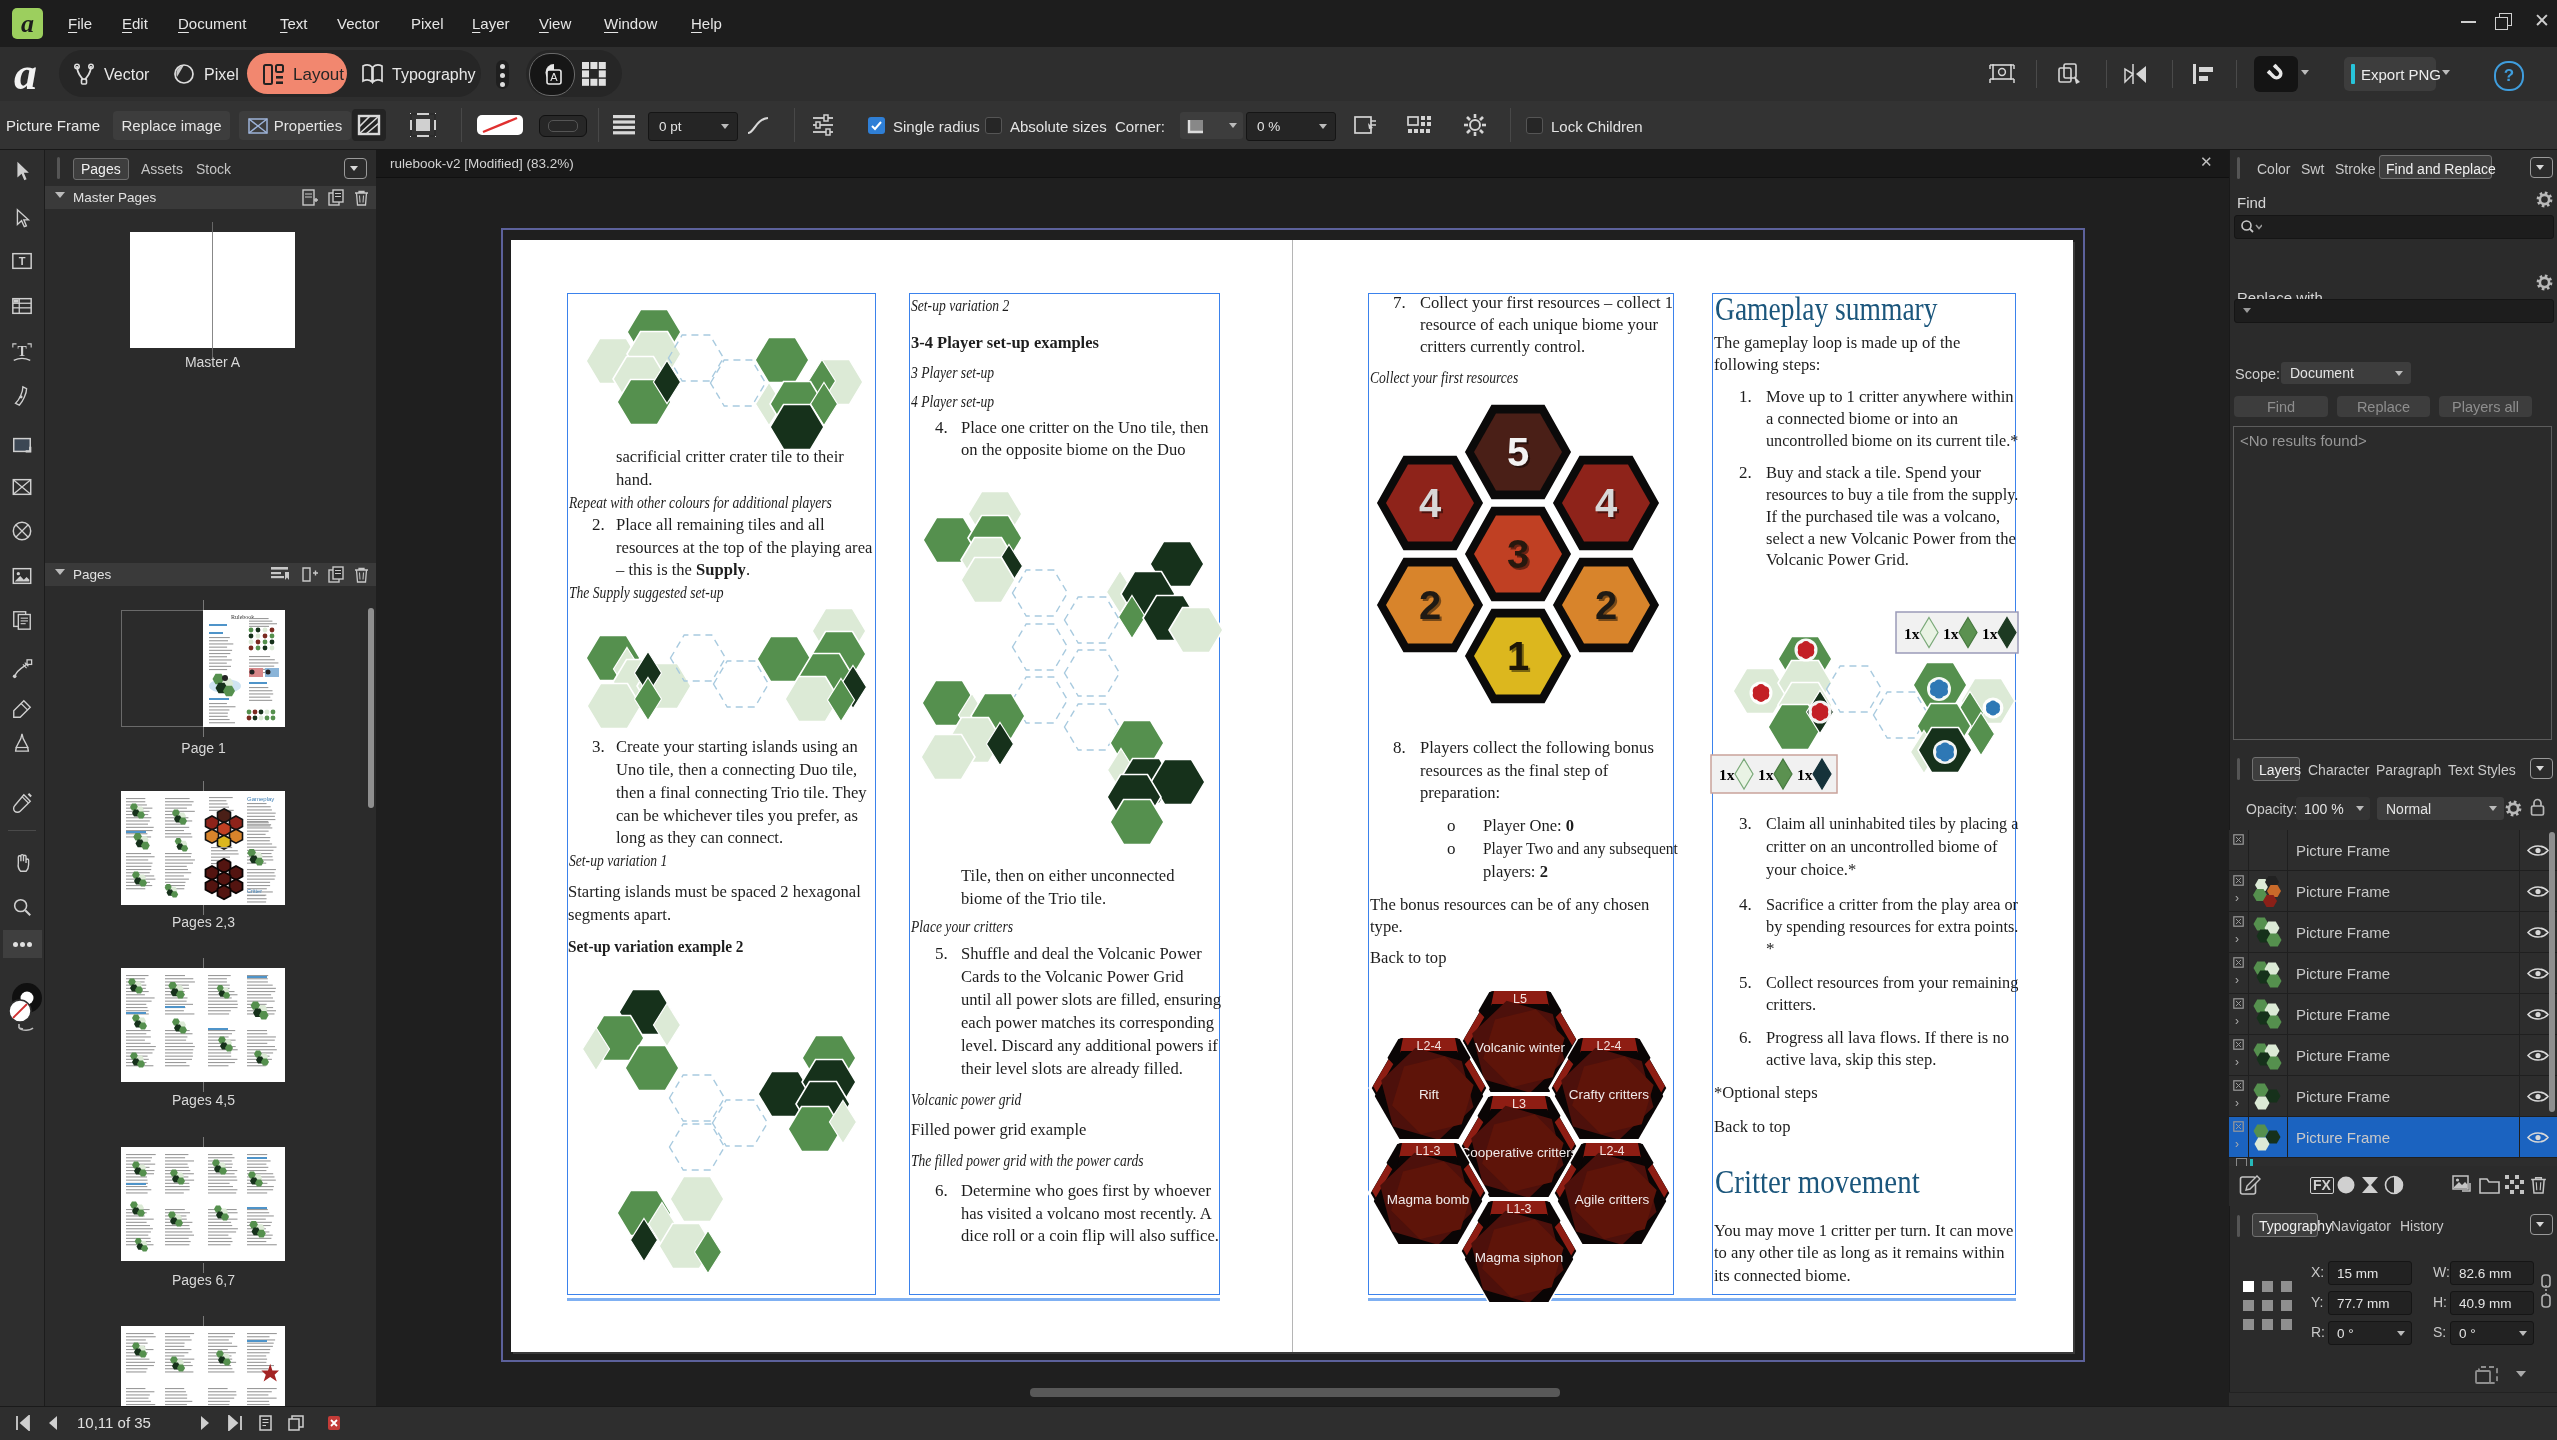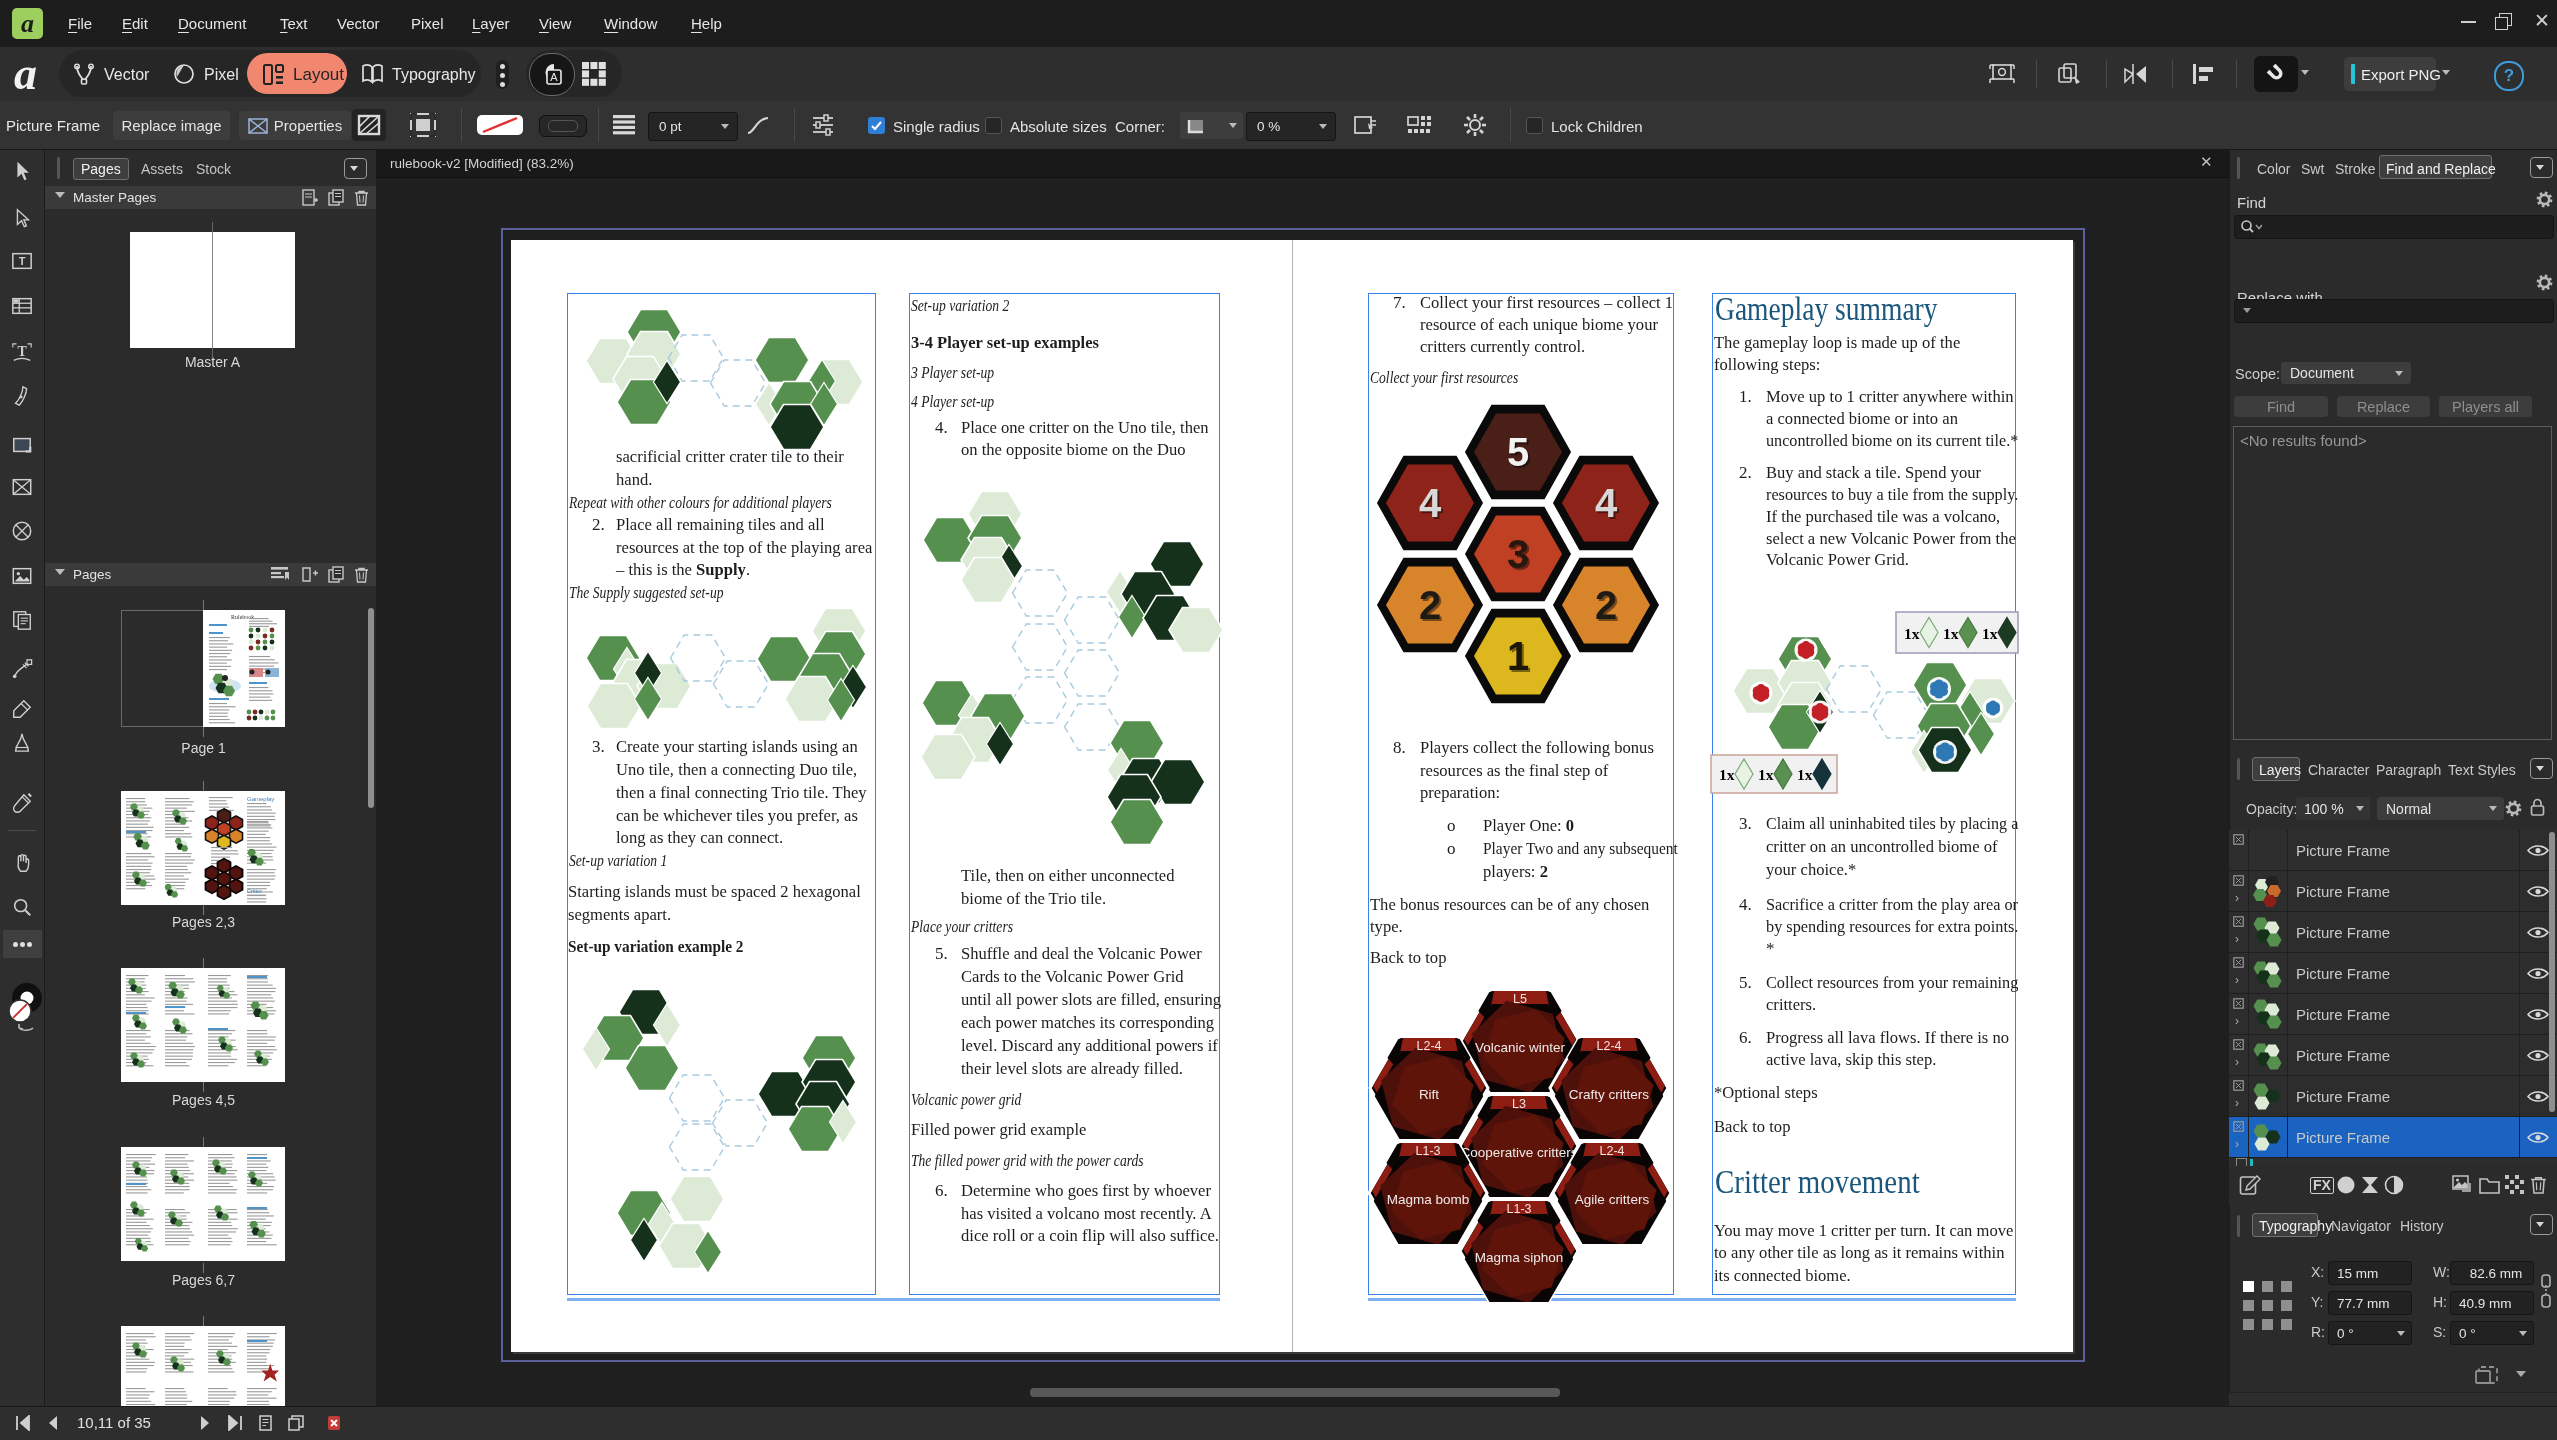--- a/index.html
+++ b/index.html
@@ -1051,21 +1051,21 @@
 <div class="abs" style="left:2262px;top:1300px;width:11px;height:11px;background:#8f8f8f;"></div>
 <div class="abs" style="left:2281px;top:1300px;width:11px;height:11px;background:#8f8f8f;"></div>
 <div class="abs" style="left:2243px;top:1319px;width:11px;height:11px;background:#8f8f8f;"></div>
 <div class="abs" style="left:2262px;top:1319px;width:11px;height:11px;background:#8f8f8f;"></div>
 <div class="abs" style="left:2281px;top:1319px;width:11px;height:11px;background:#8f8f8f;"></div>
 <div class="abs ui" style="left:2311px;top:1264px;font-size:14px;color:#c9c9c9;">X:</div>
 <div class="fld" style="left:2328px;top:1261px;width:82px;height:22px;background:#222;">
       <div style="padding-left:8px;">15 mm</div>
     </div>
 <div class="abs ui" style="left:2433px;top:1264px;font-size:14px;color:#c9c9c9;">W:</div>
-<div class="fld" style="left:2450px;top:1261px;width:82px;height:22px;background:#222;justify-content:center;">
+<div class="fld" style="left:2450px;top:1261px;width:82px;height:22px;background:#222;">
       <div style="padding-left:8px;">82.6 mm</div>
     </div>
 <div class="abs ui" style="left:2311px;top:1294px;font-size:14px;color:#c9c9c9;">Y:</div>
 <div class="fld" style="left:2328px;top:1291px;width:82px;height:22px;background:#222;">
       <div style="padding-left:8px;">77.7 mm</div>
     </div>
 <div class="abs ui" style="left:2433px;top:1294px;font-size:14px;color:#c9c9c9;">H:</div>
 <div class="fld" style="left:2450px;top:1291px;width:82px;height:22px;background:#222;">
       <div style="padding-left:8px;">40.9 mm</div>
     </div>

